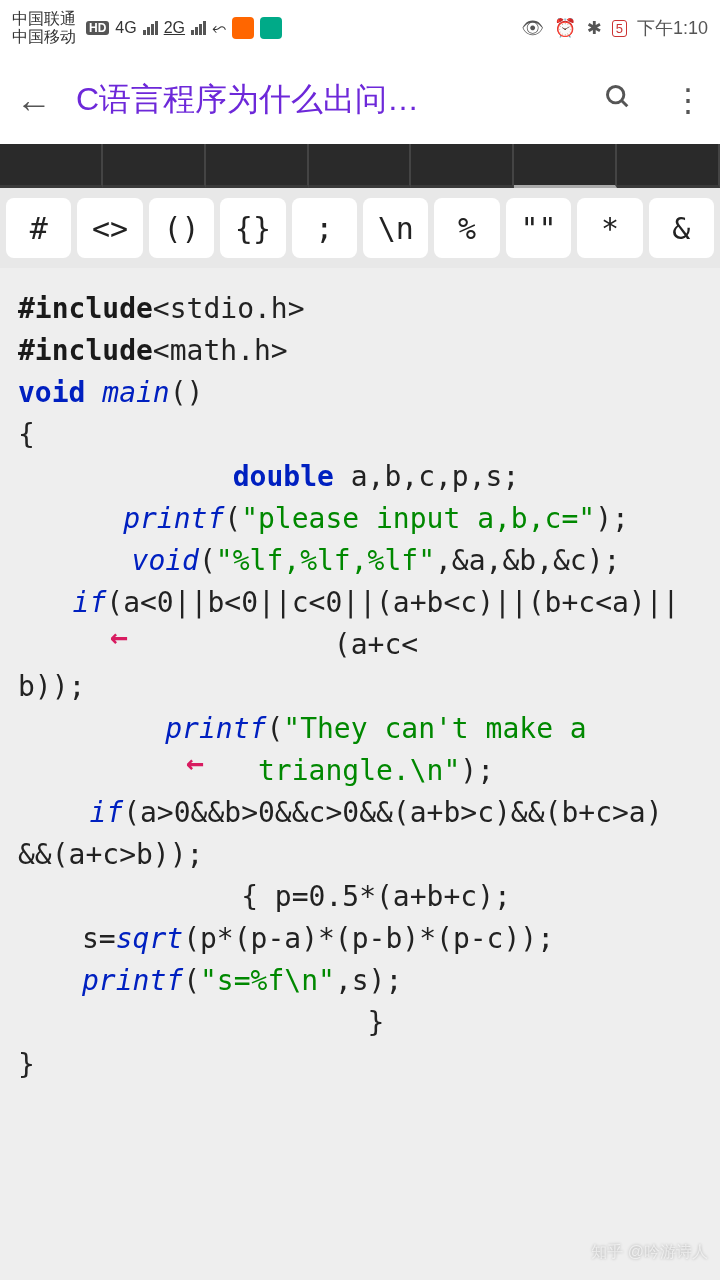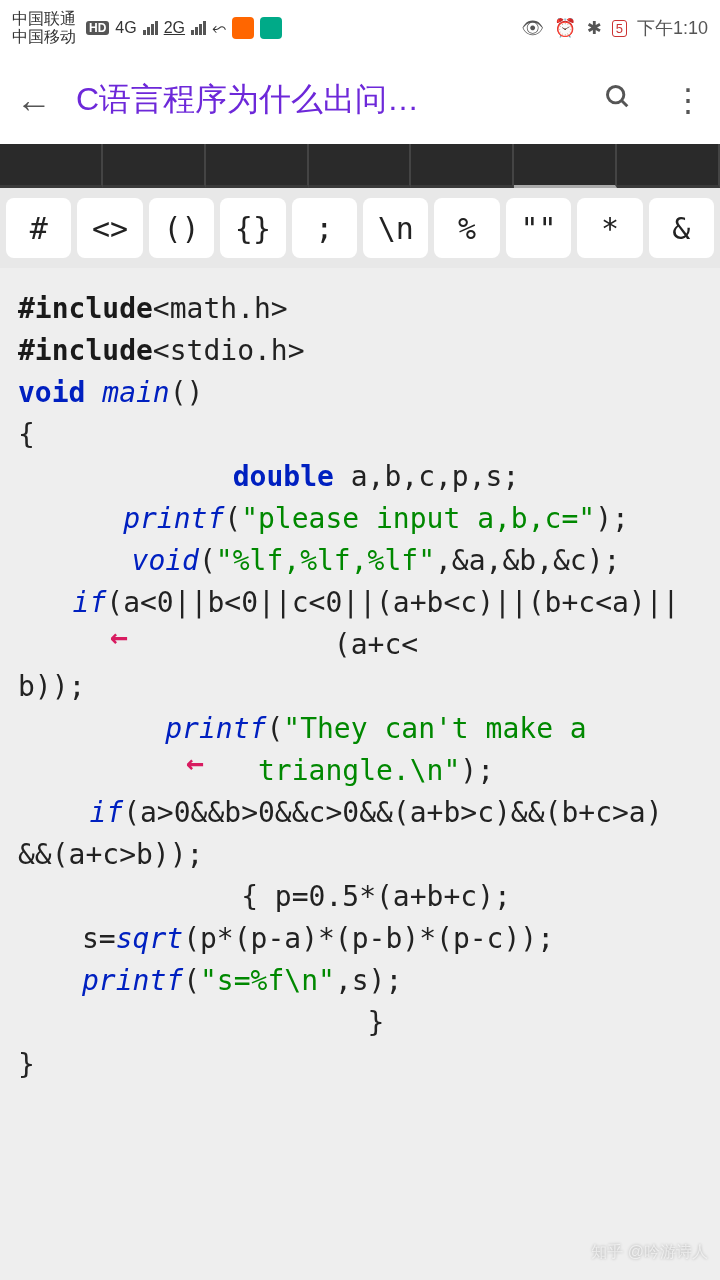--- a/index.html
+++ b/index.html
@@ -109,22 +109,22 @@
   <div class="symbol-btn">{}</div>
   <div class="symbol-btn">;</div>
   <div class="symbol-btn">\n</div>
   <div class="symbol-btn">%</div>
   <div class="symbol-btn">""</div>
   <div class="symbol-btn">*</div>
   <div class="symbol-btn">&amp;</div>
 </div>
 
 <div class="code-area">
+  <span class="codeline"><span class="kw-pp">#include</span><span>&lt;stdio.h&gt;</span></span>
   <span class="codeline"><span class="kw-pp">#include</span><span>&lt;math.h&gt;</span></span>
-  <span class="codeline"><span class="kw-pp">#include</span><span>&lt;stdio.h&gt;</span></span>
   <span class="codeline"><span class="kw-blue">void </span><span class="kw-italic">main</span><span>()</span></span>
   <span class="codeline">{</span>
   <span class="codeline indent1"><span class="kw-blue">double </span><span>a,b,c,p,s;</span></span>
   <span class="codeline indent1"><span class="kw-italic">printf</span><span>(</span><span class="str">"please input a,b,c="</span><span>);</span></span>
   <span class="codeline indent1"><span class="kw-italic">void</span><span>(</span><span class="str">"%lf,%lf,%lf"</span><span>,&amp;a,&amp;b,&amp;c);</span></span>
   <span class="codeline indent1"><span class="kw-italic">if</span><span>(a&lt;0||b&lt;0||c&lt;0||(a+b&lt;c)||(b+c&lt;a)||(a+c&lt;</span></span>
   <span class="codeline">b));</span>
   <span class="codeline indent1"><span class="kw-italic">printf</span><span>(</span><span class="str">"They can't make a triangle.\n"</span><span>);</span></span>
   <span class="codeline indent1"><span class="kw-italic">if</span><span>(a&gt;0&amp;&amp;b&gt;0&amp;&amp;c&gt;0&amp;&amp;(a+b&gt;c)&amp;&amp;(b+c&gt;a)</span></span>
   <span class="codeline">&amp;&amp;(a+c&gt;b));</span>

